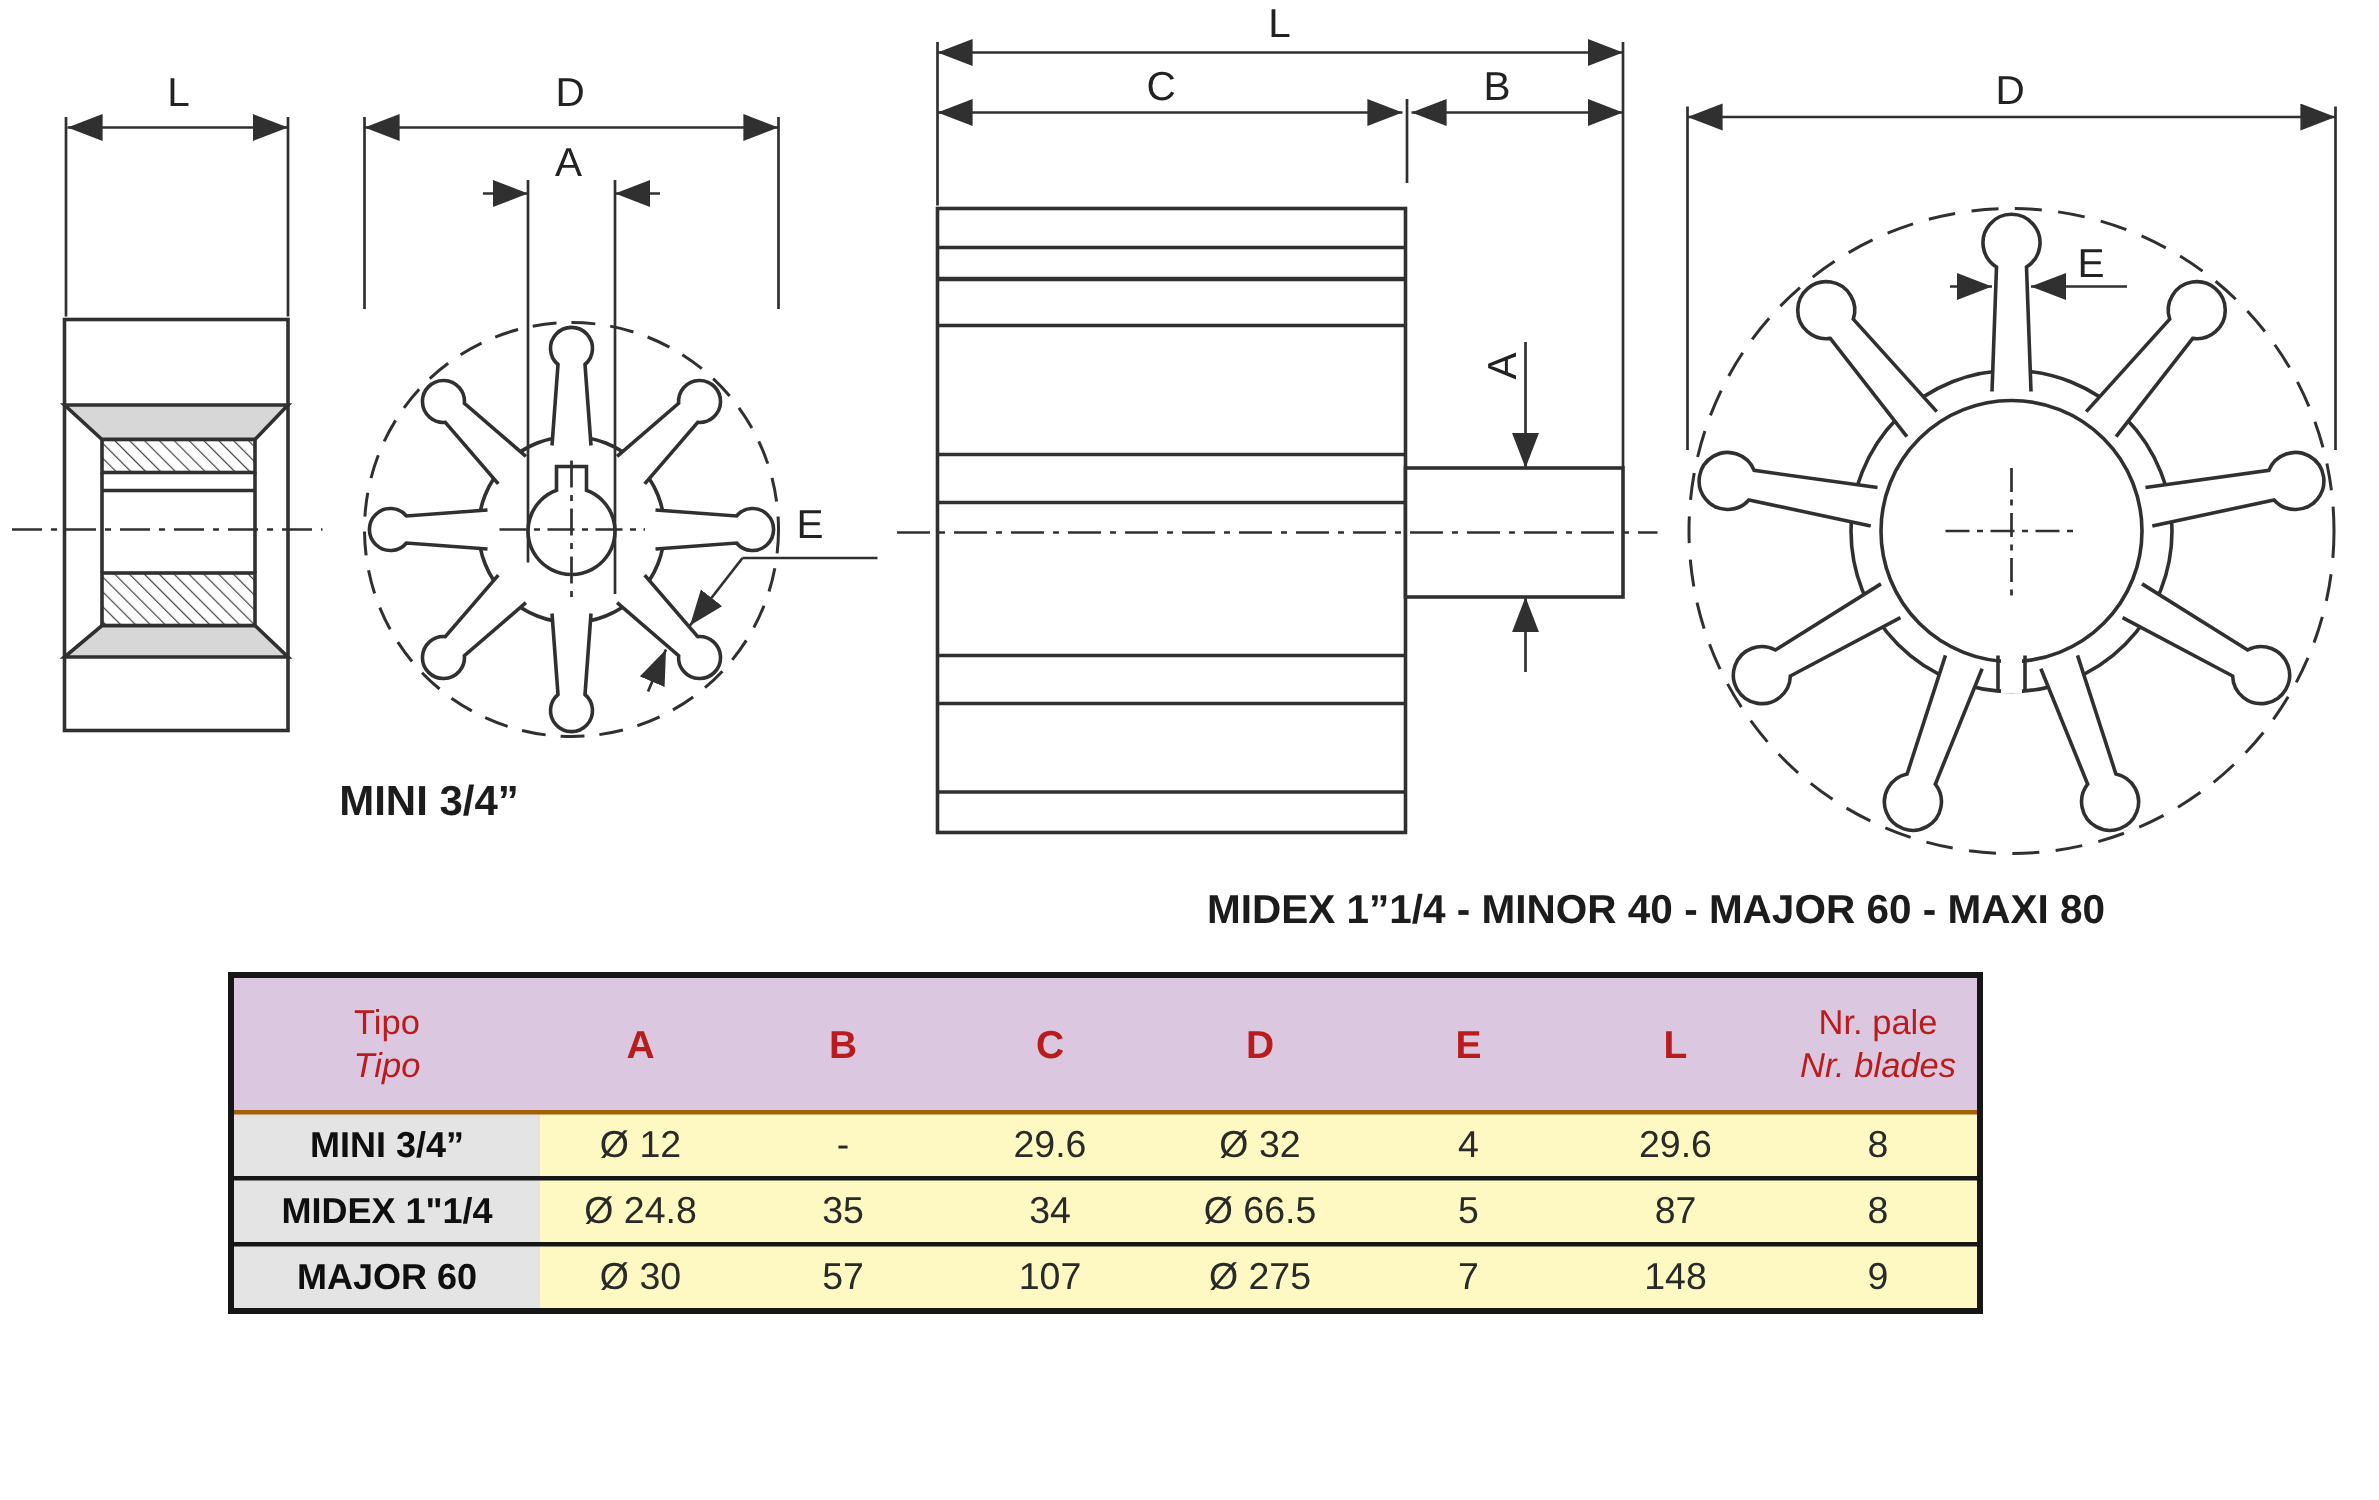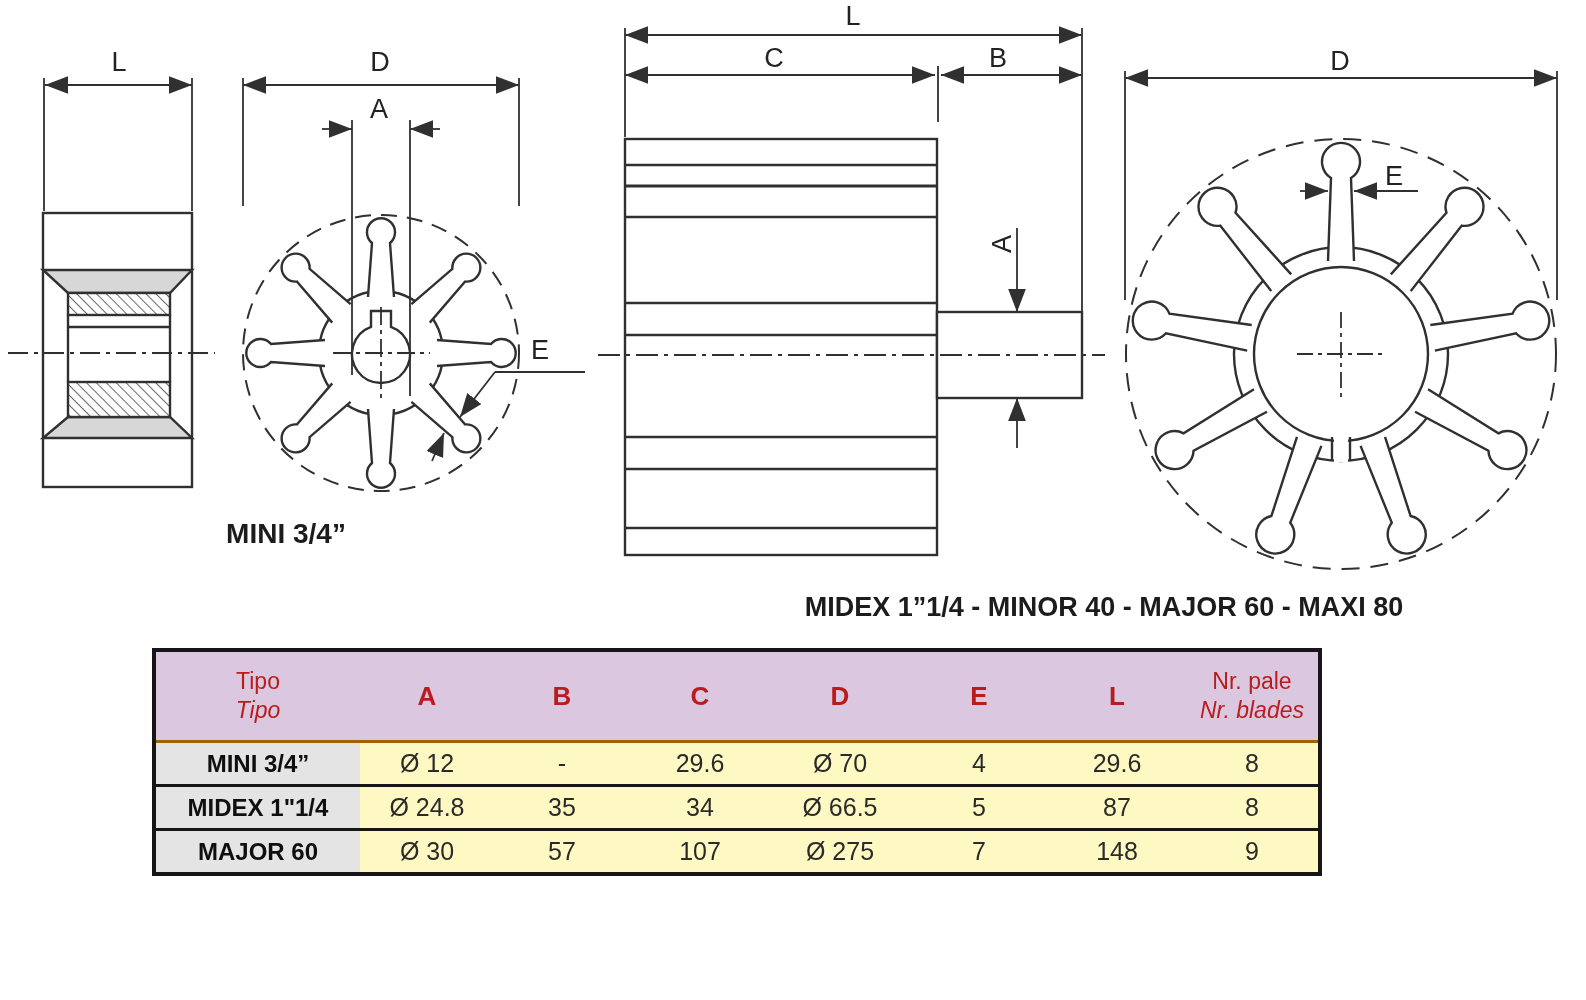--- a/index.html
+++ b/index.html
@@ -221,21 +221,21 @@
           </div>
         </th>
       </tr>
     </thead>
     <tbody>
       <tr>
         <td class="rowlabel">MINI 3/4”</td>
         <td>Ø 12</td>
         <td>-</td>
         <td>29.6</td>
-        <td>Ø 70</td>
+        <td>Ø 32</td>
         <td>4</td>
         <td>29.6</td>
         <td>8</td>
       </tr>
       <tr>
         <td class="rowlabel">MIDEX 1"1/4</td>
         <td>Ø 24.8</td>
         <td>35</td>
         <td>34</td>
         <td>Ø 66.5</td>

